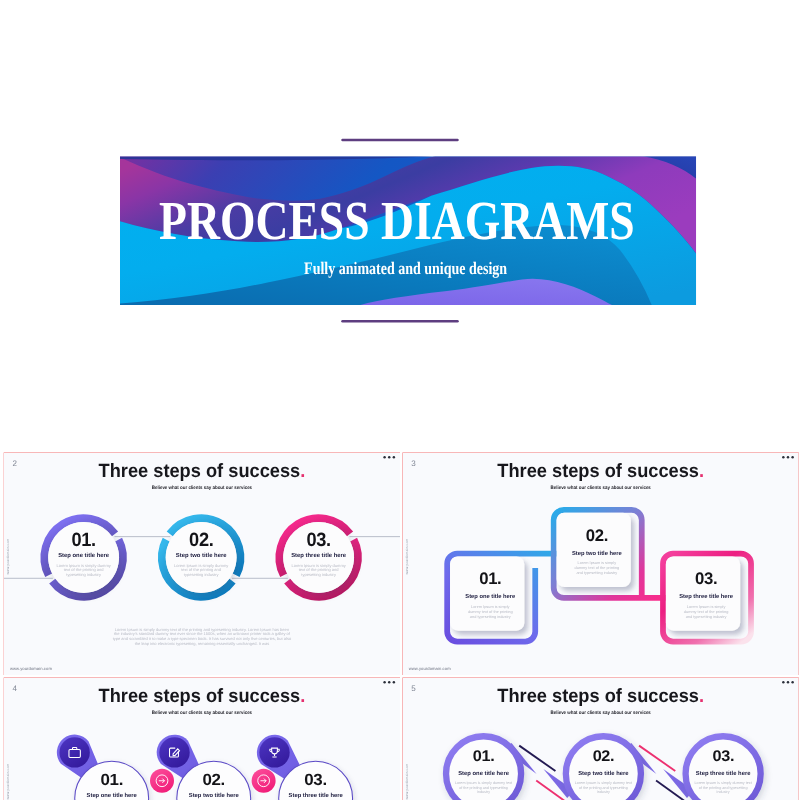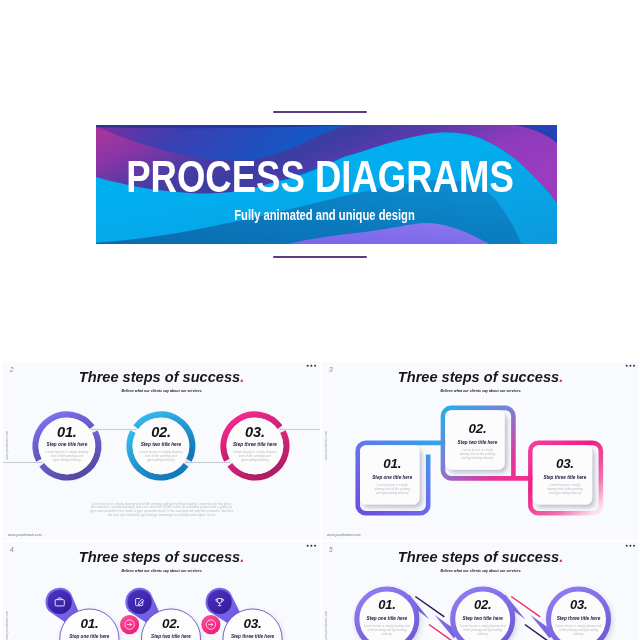--- a/index.html
+++ b/index.html
@@ -1,19 +1,19 @@
 <!DOCTYPE html>
 <html><head>
 <meta charset="utf-8">
 <style>
   html,body{margin:0;padding:0;}
   body{width:640px;height:640px;background:#ffffff;overflow:hidden;font-family:"Liberation Sans",sans-serif;position:relative;}
   .page{position:absolute;left:0;top:0;width:640px;height:640px;}
   
-  #hero{position:absolute;left:96px;top:125px;width:461px;height:119px;overflow:hidden;}
+  #hero{position:absolute;left:96px;top:125px;width:461px;height:119px;overflow:hidden;font-family:Liberation Serif, serif;}
   #hero svg{display:block;width:461px;height:119px;}
   #hero svg{position:absolute;left:0;top:0;}
   #hero .htitle{position:absolute;left:-9px;top:29px;width:461px;text-align:center;color:#fff;
      font-weight:700;font-size:44px;line-height:45px;transform:scaleX(0.83);white-space:nowrap;}
   #hero .hsub{position:absolute;left:-2px;top:83px;width:461px;text-align:center;color:#fff;
      font-weight:700;font-size:14px;line-height:15px;transform:scaleX(0.80);white-space:nowrap;}
   .rule{position:absolute;height:2.2px;background:#5E3E80;border-radius:1px;left:273px;width:94px;}
   #rule-top{top:111px;}
   #rule-bottom{top:256px;}
 
@@ -30,21 +30,21 @@
         line-height:18px;white-space:nowrap;transform:scaleX(0.9);}
   .sside{left:-195px;top:330px;width:420px;text-align:center;font-size:11px;color:#9aa0ad;
          transform:rotate(-90deg);letter-spacing:0.5px;}
   .sfoot{left:20px;top:692px;font-size:13.5px;color:#6d7280;letter-spacing:0.2px;}
   .cgrp{text-align:center;}
   .cnum{font-size:54px;font-weight:700;color:#141418;line-height:54px;letter-spacing:-1px;}
   .ctit{margin-top:22px;font-size:19px;font-weight:700;color:#1A1A3C;line-height:20px;}
   .cbod{margin-top:14px;font-size:13px;color:#b7bac4;line-height:15px;padding:0 22px;}
   .spara{left:350px;top:564px;width:580px;text-align:center;font-size:13px;color:#b7bac4;line-height:15px;}
   
-  .slide{position:absolute;width:317px;height:178px;overflow:hidden;background:#ef4444;font-style:italic;}
+  .slide{position:absolute;width:317px;height:178px;overflow:hidden;background:#ef4444;}
   .sv{position:absolute;left:0;top:0;width:1280px;height:720px;
       transform:scale(0.2477);transform-origin:0 0;background:#F9FAFD;}
   #slide2{left:3px;top:362px;}
   #slide3{left:322px;top:362px;}
   #slide4{left:3px;top:542px;}
   #slide5{left:322px;top:542px;}
 </style>
 </head>
 <body>
 

